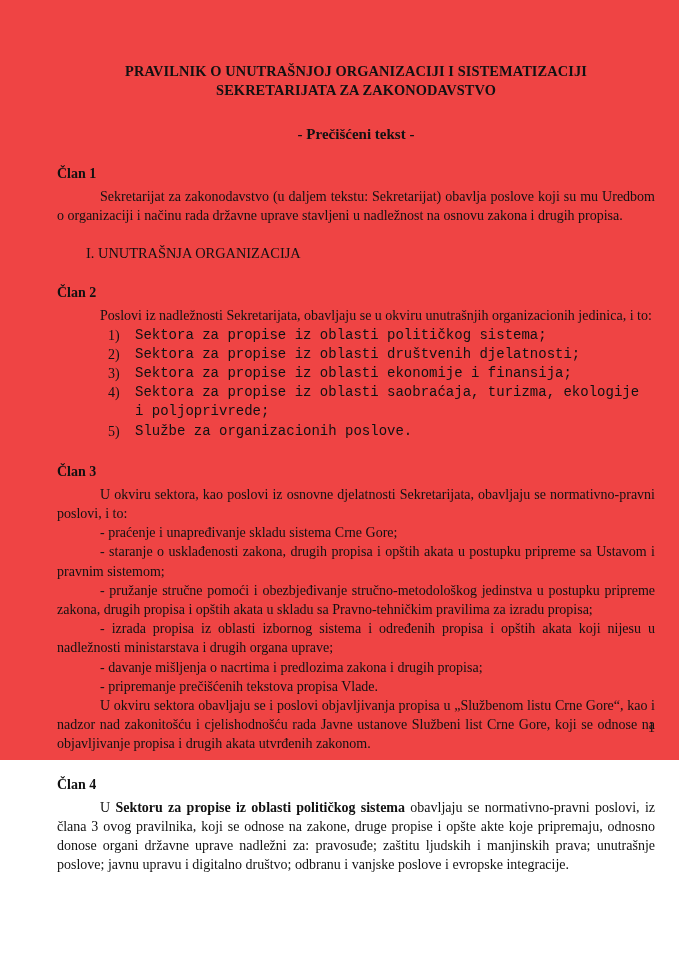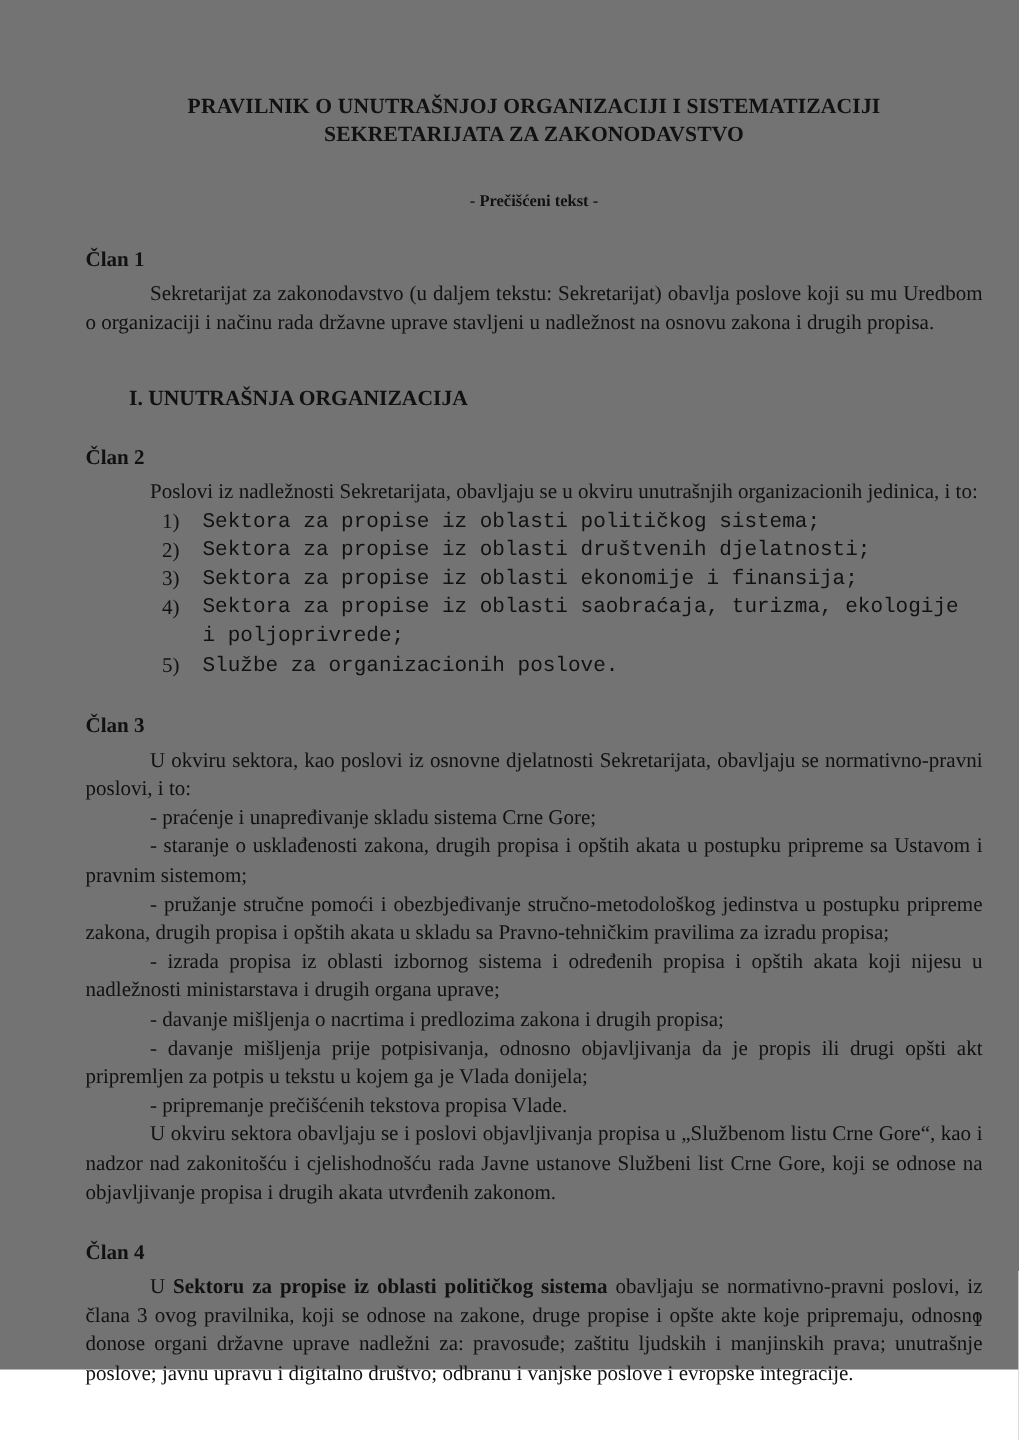--- a/index.html
+++ b/index.html
@@ -10,56 +10,56 @@
   body {
     width: 679px;
     height: 960px;
     font-family: "Liberation Serif", "DejaVu Serif", serif;
     color: #111111;
     overflow: hidden;
   }
   .page {
     position: relative;
     width: 679px;
-    height: 913px;
+    height: 760px;
     box-sizing: border-box;
     padding: 62px 24px 0 57px;
-    background: #737373;
+    background: #ef4444;
   }
   .content {
     width: 598px;
   }
   .doc-title {
     text-align: center;
     font-weight: bold;
     font-size: 14.4px;
     line-height: 19px;
     letter-spacing: 0.1px;
     margin: 0 28px;
   }
   .doc-subtitle {
     text-align: center;
     font-weight: bold;
-    font-size: 11px;
+    font-size: 15px;
     line-height: 18px;
     margin-top: 25px;
   }
   .article-heading {
     text-align: left;
     font-weight: bold;
     font-size: 14px;
     line-height: 18px;
     margin-top: 22px;
     margin-bottom: 4px;
   }
   .section-heading {
-    font-weight: bold;
+    font-weight: normal;
     font-size: 14.4px;
     line-height: 18px;
-    margin-top: 32px;
+    margin-top: 19px;
     margin-left: 29px;
   }
   p.body-text {
     margin: 0;
     font-size: 14px;
     line-height: 19.2px;
     text-align: justify;
     text-justify: inter-word;
     hyphens: none;
   }
@@ -139,21 +139,20 @@
       </li>
     </ul>
 
     <div class="article-heading">Član 3</div>
     <p class="body-text indented">U okviru sektora, kao poslovi iz osnovne djelatnosti Sekretarijata, obavljaju se normativno-pravni poslovi, i to:</p>
     <p class="body-text dash-item">- praćenje i unapređivanje skladu sistema Crne Gore;</p>
     <p class="body-text dash-item">- staranje o usklađenosti zakona, drugih propisa i opštih akata u postupku pripreme sa Ustavom i pravnim sistemom;</p>
     <p class="body-text dash-item">- pružanje stručne pomoći i obezbjeđivanje stručno-metodološkog jedinstva u postupku pripreme zakona, drugih propisa i opštih akata u skladu sa Pravno-tehničkim pravilima za izradu propisa;</p>
     <p class="body-text dash-item">- izrada propisa iz oblasti izbornog sistema i određenih propisa  i opštih akata koji nijesu u nadležnosti ministarstava i drugih  organa uprave;</p>
     <p class="body-text dash-item">- davanje mišljenja o nacrtima i predlozima zakona i drugih propisa;</p>
-    <p class="body-text dash-item">- davanje mišljenja prije potpisivanja, odnosno objavljivanja da je propis ili drugi opšti akt pripremljen za potpis u tekstu u kojem ga je Vlada donijela;</p>
     <p class="body-text dash-item">- pripremanje prečišćenih tekstova propisa Vlade.</p>
     <p class="body-text indented">U okviru sektora obavljaju se i poslovi objavljivanja propisa u „Službenom listu Crne Gore“, kao i nadzor nad zakonitošću i cjelishodnošću rada Javne ustanove Službeni list Crne Gore, koji se odnose na objavljivanje propisa i drugih akata utvrđenih zakonom.</p>
 
     <div class="article-heading">Član 4</div>
     <p class="body-text indented"><span>U </span><b>Sektoru za propise iz oblasti političkog sistema</b><span> obavljaju se normativno-pravni poslovi, iz člana 3 ovog pravilnika, koji se odnose na zakone, druge propise i  opšte akte koje pripremaju, odnosno donose organi državne uprave nadležni za: pravosuđe; zaštitu ljudskih i manjinskih prava; unutrašnje poslove; javnu upravu i digitalno društvo; odbranu i vanjske poslove i evropske integracije.</span></p>
 
   </div>
 
   <div class="page-number">1</div>
 </div>

